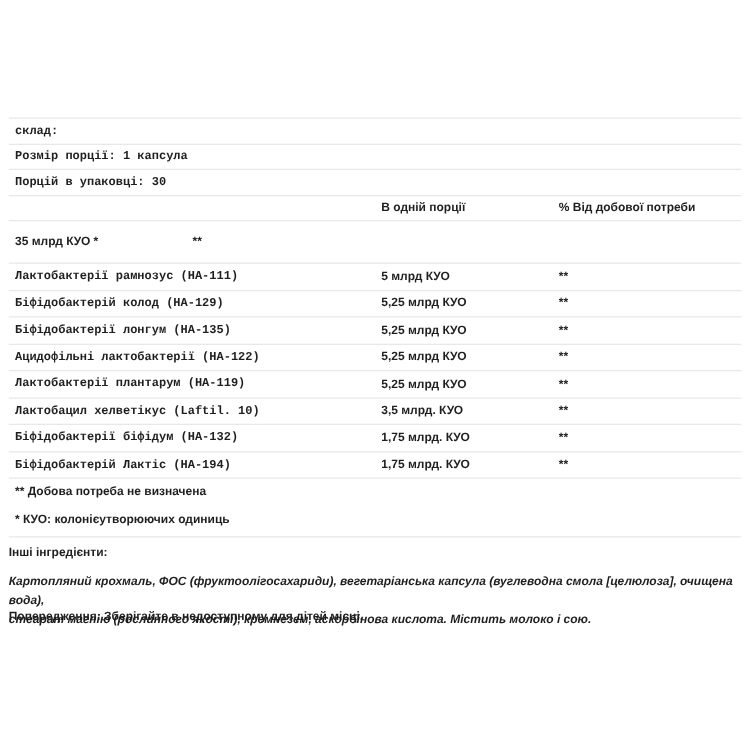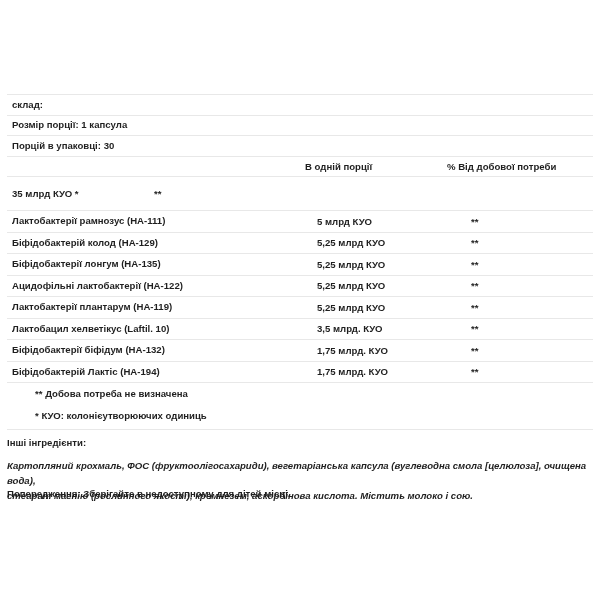--- a/index.html
+++ b/index.html
@@ -26,34 +26,33 @@
     }
     .row {
       display: flex;
       align-items: center;
       border-bottom: 1px solid #e8e8e8;
       height: 20.5px;
       padding-left: 5px;
       box-sizing: border-box;
     }
     .row.tall { height: 34px; }
-    .row.plain { height: 21.5px; gap: 12px; }
-    .c1 { width: 293px; line-height: 12.5px; }
+    .row.plain { height: 21.5px; }
+    .c1 { width: 293px; line-height: 12.5px; font-family: Liberation Mono, monospace; }
     .c2 { width: 119px; }
     .c3 { flex: 1; margin-left: 23px; }
     .c1 .line { display: block; }
     .notes {
       border-bottom: 1px solid #e8e8e8;
       padding-bottom: 3px;
     }
     .note {
       height: 21.5px;
       line-height: 21.5px;
       padding-left: 5px;
-      margin-left: 23px;
     }
     .section {
       position: absolute;
       left: 7px;
       width: 586px;
       line-height: 15px;
     }
     .other-title { top: 435px; }
     .other-text { top: 458px; font-style: italic; }
     .warning { top: 486px; }

